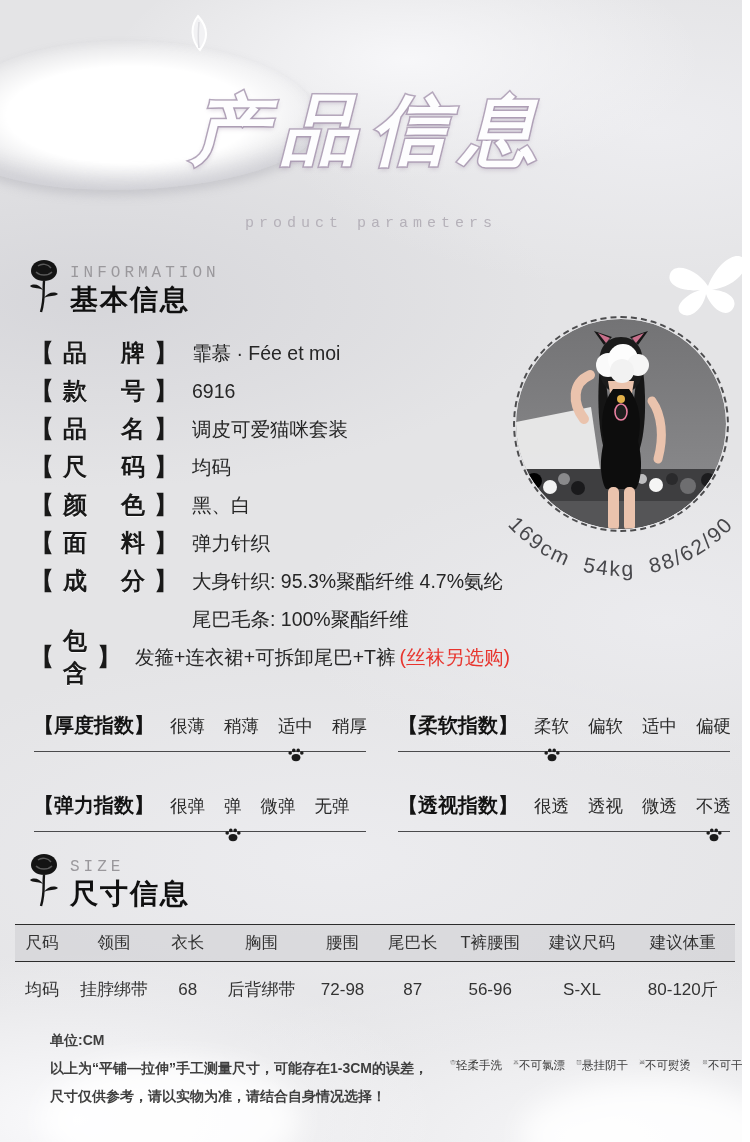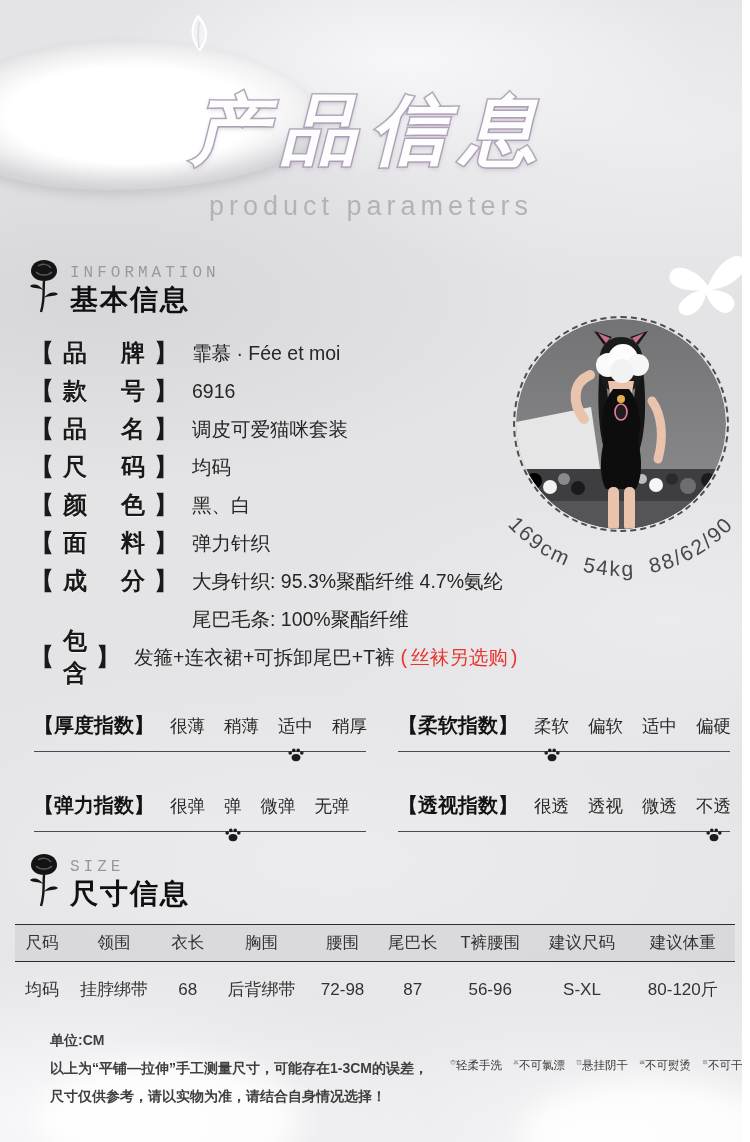--- a/index.html
+++ b/index.html
@@ -29,39 +29,39 @@
   .butterfly-deco { position:absolute; left:662px; top:246px; }
   
   .banner { position:absolute; top:80px; left:0; right:0; text-align:center; }
   .banner-title {
     font-family:"Liberation Serif", serif; font-style:italic; font-weight:700;
     font-size:76px; letter-spacing:14px; color:#fdfdfe;
     -webkit-text-stroke:3px #b7aabe; paint-order:stroke fill;
     text-shadow:0 2px 5px rgba(150,130,160,.45);
   }
   .banner-sub {
-    margin-top:8px; font-size:27px; letter-spacing:5px; color:#b5b1b9;
+    margin-top:32px; font-size:15px; letter-spacing:5px; color:#b5b1b9;font-family:Liberation Mono, monospace;
   }
   
   .sec-head { position:absolute; left:26px; display:flex; align-items:flex-end; gap:8px; }
   .sec-head .texts { display:flex; flex-direction:column; line-height:1; }
   .sec-eyebrow { font-family:Liberation Mono, monospace; font-size:16px; letter-spacing:4px; color:#9a989c; }
   .sec-title { margin-top:5px; font-size:28px; font-weight:700; color:#101010; letter-spacing:2px; }
   
   .info-list { position:absolute; left:30px; top:334px; width:480px; }
   .info-row { display:flex; align-items:center; height:38px; }
   .info-row.tall { height:76px; align-items:flex-start; }
   .bracket { font-family:"Liberation Serif", serif; font-weight:700; font-size:24px; color:#191919; }
   .ilabel {
     display:inline-block; width:82px; margin:0 9px;
     font-family:"Liberation Serif", serif; font-weight:700; font-size:24px; color:#191919;
     text-align:justify; text-align-last:justify; text-shadow:0 1px 0 rgba(255,255,255,.7);
   }
   .ivalue { margin-left:14px; font-size:19.5px; color:#262626; white-space:nowrap; }
-  .ivalue .note-red { color:#e8352e; margin-left:4px;font-family:Liberation Mono, monospace; }
+  .ivalue .note-red { color:#e8352e; margin-left:4px; }
   .two-lines { margin-left:14px; }
   .two-lines div { height:38px; display:flex; align-items:center; font-size:19.5px; color:#262626; }
   
   .photo-wrap { position:absolute; left:513px; top:316px; width:216px; height:216px;
     border:2px dashed #4c4c4e; border-radius:50%; padding:1px; }
   .photo-circle { width:210px; height:210px; border-radius:50%; overflow:hidden; display:block; }
   .caption-svg { position:absolute; left:455px; top:310px; width:332px; height:300px; pointer-events:none; }
   .caption-svg text { font-family:"Liberation Sans", sans-serif; font-size:21px; fill:#48484c; letter-spacing:2px; word-spacing:8px; }
   
   .idx-panel { position:absolute; width:332px; border-bottom:1.5px solid #4a4a4c; padding-bottom:12px; }

